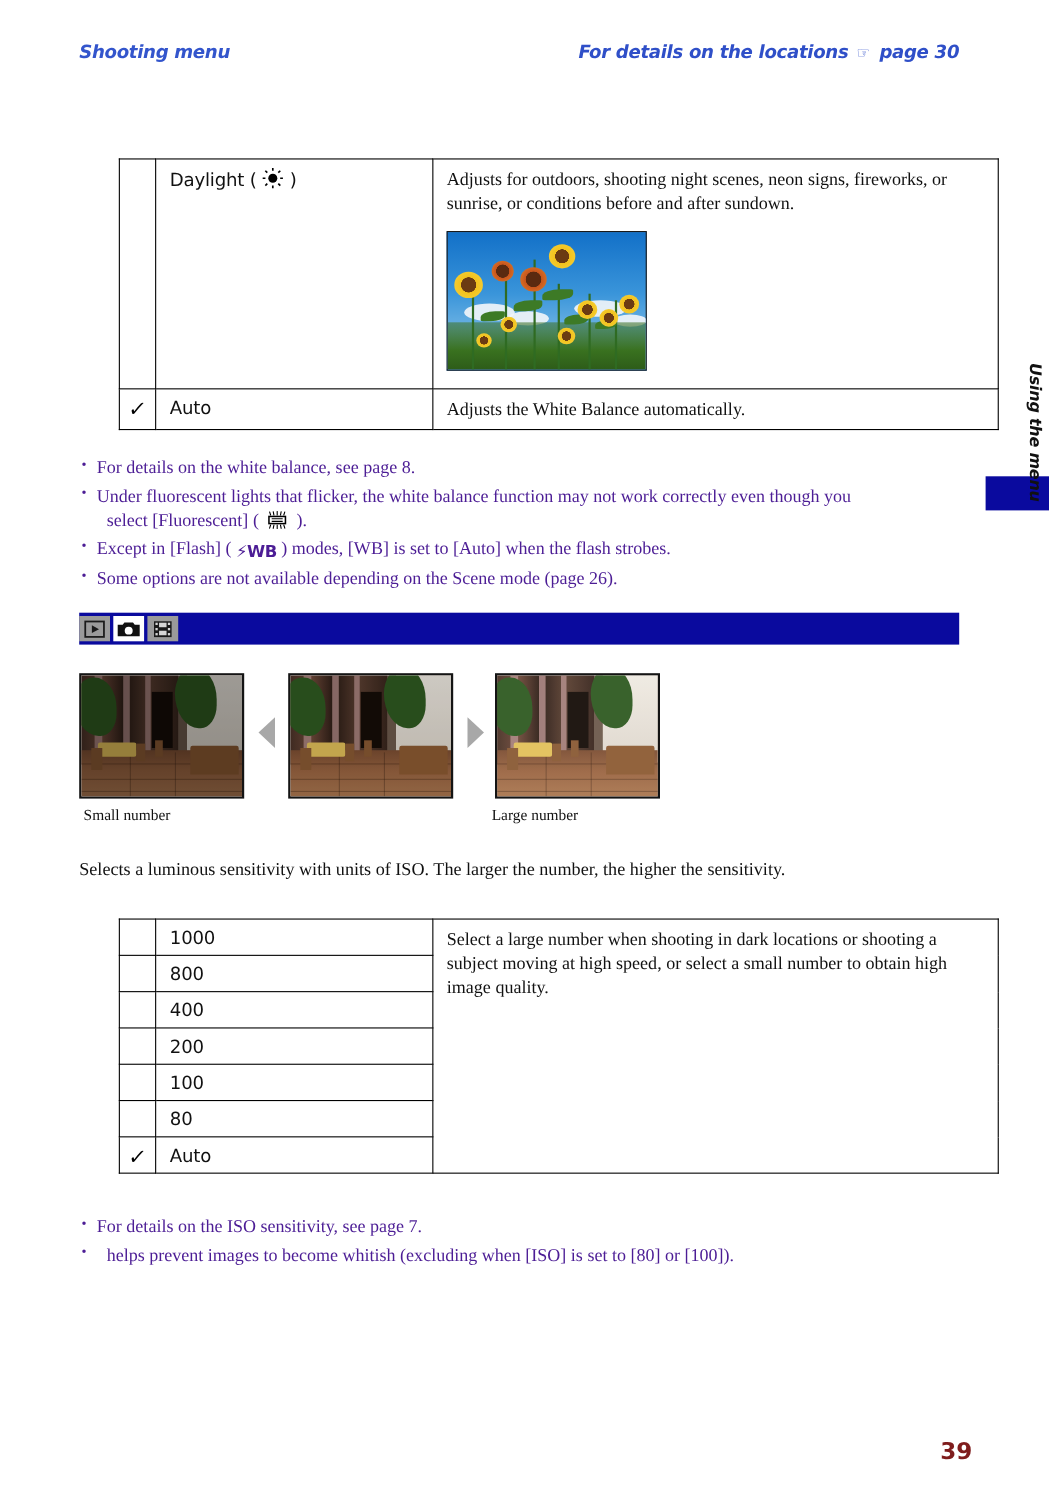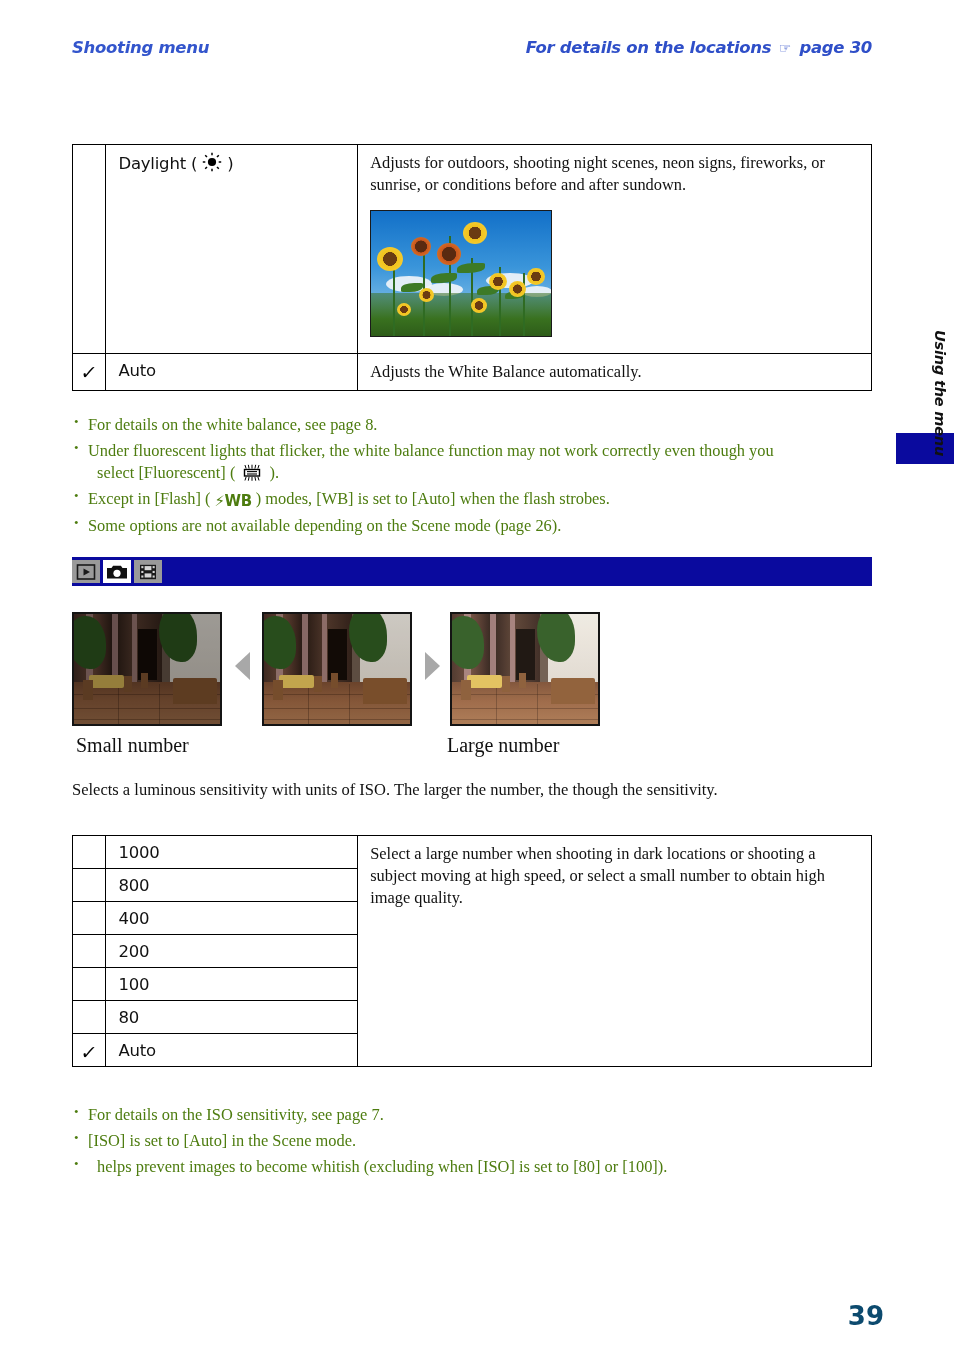--- a/index.html
+++ b/index.html
@@ -50,20 +50,21 @@
     font-style: normal;
     font-size: 14px;
     margin: 0 3px 0 2px;
   }
 
   
   .opt-table {
     position: absolute;
     border-collapse: collapse;
     table-layout: fixed;
+    margin-left: 36px;
   }
   .opt-table td {
     border: 1.1px solid #000000;
     padding: 0;
     vertical-align: top;
   }
   .col-check { width: 33px; }
   .col-label { width: 249px; }
   .col-desc  { width: 508px; }
 
@@ -152,21 +153,21 @@
 
   
   .bullets {
     position: absolute;
     width: 800px;
   }
   .bullet {
     position: relative;
     font-family: "Liberation Serif", serif;
     font-size: 16.4px;
-    color: #4d7c0f;
+    color: #4c1d95;
     line-height: 1.36;
     padding-left: 16px;
     margin-bottom: 3.5px;
   }
   .bullet::before {
     content: "\2022";
     position: absolute;
     left: 2px;
     top: -1px;
     font-size: 13px;
@@ -242,21 +243,21 @@
     height: 0;
     border-top: 14px solid transparent;
     border-bottom: 14px solid transparent;
   }
   .arrow-left  { border-right: 15px solid #a8a8a8; }
   .arrow-right { border-left: 15px solid #a8a8a8; }
 
   .cap {
     position: absolute;
     font-family: "Liberation Serif", serif;
-    font-size: 20px;
+    font-size: 14px;
     color: #111;
   }
 
   
   .scene { position: absolute; inset: 0; background: #6d5a4c; }
   .sc-wall-r { position: absolute; right: 0; top: 0; width: 34%; height: 72%;
                background: linear-gradient(180deg,#efeae2 0%, #ded7cc 100%); }
   .sc-arches { position: absolute; left: 0; top: 0; width: 60%; height: 74%;
                background: linear-gradient(90deg,#4a3227 0%, #6f4a3a 22%, #2c1d16 45%, #5c4032 70%, #3a271e 100%); }
   .sc-col { position: absolute; top: 0; height: 74%; background: #b08a86; opacity: .85; }
@@ -305,22 +306,22 @@
     letter-spacing: -0.2px;
   }
 
   
   .folio {
     position: absolute;
     right: 70px;
     bottom: 26px;
     font-family: "DejaVu Sans", sans-serif;
     font-weight: bold;
-    font-size: 26px;
-    color: #0c4a6e;
+    font-size: 21px;
+    color: #7f1d1d;
   }
 </style>
 </head>
 <body>
 
 <div class="page-header">
   <div class="hdr-left">Shooting menu</div>
   <div class="hdr-right">
     <span>For details on the locations</span>
     <span class="ptr">☞</span>
@@ -552,21 +553,21 @@
       <div class="sc-chair" style="left:46%; top:54%; width:5%;  height:13%;"></div>
       <div class="sc-bench" style="left:68%; top:58%; width:30%; height:24%;"></div>
       <div class="shade" style="background:rgba(255,255,255,0.05);"></div>
     </div>
   </div>
 
   <div class="cap" style="left:4px; top:122px;">Small number</div>
   <div class="cap" style="left:375px; top:122px;">Large number</div>
 </div>
 
-<div class="para" style="left:72px; top:779px;">Selects a luminous sensitivity with units of ISO. The larger the number, the though the sensitivity.</div>
+<div class="para" style="left:72px; top:779px;">Selects a luminous sensitivity with units of ISO. The larger the number, the higher the sensitivity.</div>
 
 <table class="opt-table" style="left:72px; top:835px; width:800px;">
   <colgroup>
     <col class="col-check">
       <col class="col-label">
       <col class="col-desc">
   </colgroup>
   <tbody>
     <tr>
       <td class="cell-check"></td>
@@ -616,23 +617,20 @@
       </td>
     </tr>
   </tbody>
 </table>
 
 <div class="bullets" style="left:72px; top:1104px;">
   <div class="bullet">
     <span>For details on the ISO sensitivity, see page 7.</span>
   </div>
   <div class="bullet">
-    <span>[ISO] is set to [Auto] in the Scene mode.</span>
-  </div>
-  <div class="bullet">
     <span class="ind">helps prevent images to become whitish (excluding when [ISO] is set to [80] or [100]).</span>
   </div>
 </div>
 
 <div class="side-tab-block"></div>
 <div class="side-tab-text">Using the menu</div>
 
 <div class="folio">39</div>
 
 </body></html>

